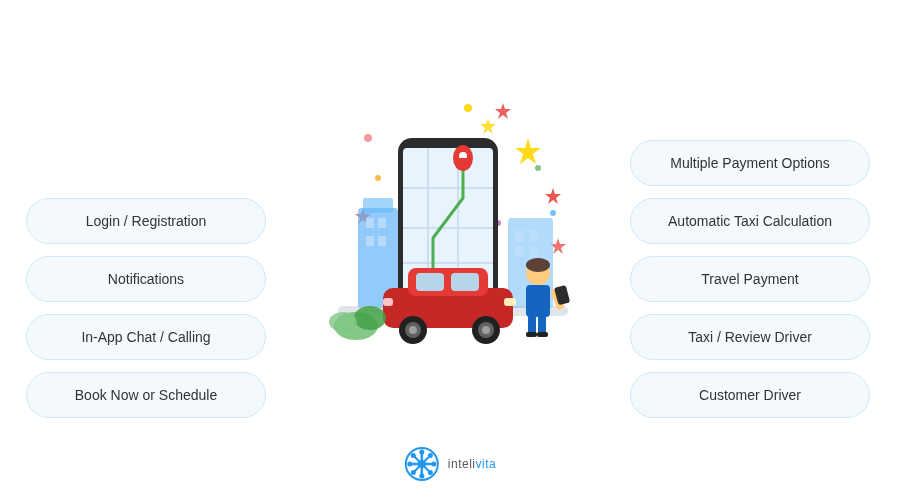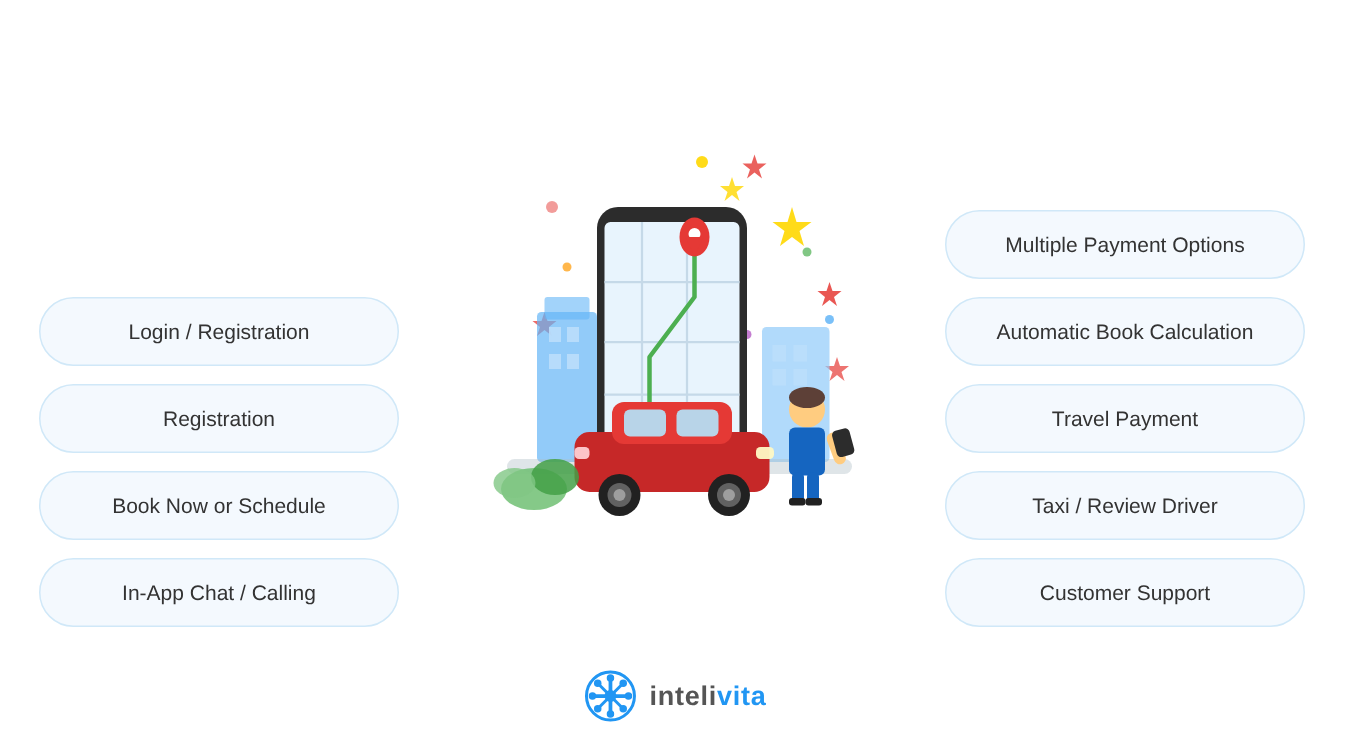--- a/index.html
+++ b/index.html
@@ -73,42 +73,42 @@
       align-items: center;
       gap: 8px;
     }
 
     .brand-logo {
       width: 36px;
       height: 36px;
     }
 
     .brand-name {
-      font-size: 18px;
-      font-weight: 700;
+      font-size: 12px;
+      font-weight: 400;
       color: #555;
       letter-spacing: 0.5px;
     }
 
     .brand-name span {
       color: #2196f3;
     }
   </style>
 </head>
 <body>
 
 <h1 class="page-title"></h1>
 
 <div class="content-area">
 
   <div class="left-column" id="left-col">
       <div class="feature-btn">Login / Registration</div>
-      <div class="feature-btn">Registration</div>
+      <div class="feature-btn">Notifications</div>
+      <div class="feature-btn">In-App Chat / Calling</div>
       <div class="feature-btn">Book Now or Schedule</div>
-      <div class="feature-btn">In-App Chat / Calling</div>
     </div>
 
   <div class="center-illustration">
     <svg class="illustration-svg" viewBox="0 0 280 320" xmlns="http://www.w3.org/2000/svg">
 
       <polygon points="220,60 223,70 233,70 225,76 228,86 220,80 212,86 215,76 207,70 217,70" fill="#FFD700" opacity="0.9"></polygon>
       <polygon points="180,40 182,46 188,46 183,50 185,56 180,52 175,56 177,50 172,46 178,46" fill="#FFD700" opacity="0.8"></polygon>
 
       <polygon points="245,110 247,116 253,116 248,120 250,126 245,122 240,126 242,120 237,116 243,116" fill="#e53935" opacity="0.85"></polygon>
       <polygon points="195,25 197,31 203,31 198,35 200,41 195,37 190,41 192,35 187,31 193,31" fill="#e53935" opacity="0.8"></polygon>
@@ -187,24 +187,24 @@
       <rect x="246" y="210" width="12" height="18" rx="3" fill="#2c2c2c" transform="rotate(-15 246 210)"></rect>
 
       <ellipse cx="48" cy="248" rx="22" ry="14" fill="#66bb6a" opacity="0.8"></ellipse>
       <ellipse cx="62" cy="240" rx="16" ry="12" fill="#43a047" opacity="0.85"></ellipse>
       <ellipse cx="35" cy="244" rx="14" ry="10" fill="#81c784" opacity="0.8"></ellipse>
     </svg>
   </div>
 
   <div class="right-column" id="right-col">
       <div class="feature-btn">Multiple Payment Options</div>
-      <div class="feature-btn">Automatic Book Calculation</div>
+      <div class="feature-btn">Automatic Taxi Calculation</div>
       <div class="feature-btn">Travel Payment</div>
       <div class="feature-btn">Taxi / Review Driver</div>
-      <div class="feature-btn">Customer Support</div>
+      <div class="feature-btn">Customer Driver</div>
     </div>
 
 </div>
 
 <div class="brand-footer">
 
   <svg class="brand-logo" viewBox="0 0 36 36" xmlns="http://www.w3.org/2000/svg">
     <circle cx="18" cy="18" r="16" fill="none" stroke="#2196f3" stroke-width="2"></circle>
     <line x1="18" y1="6" x2="18" y2="30" stroke="#2196f3" stroke-width="2.5"></line>
     <line x1="6" y1="18" x2="30" y2="18" stroke="#2196f3" stroke-width="2.5"></line>

